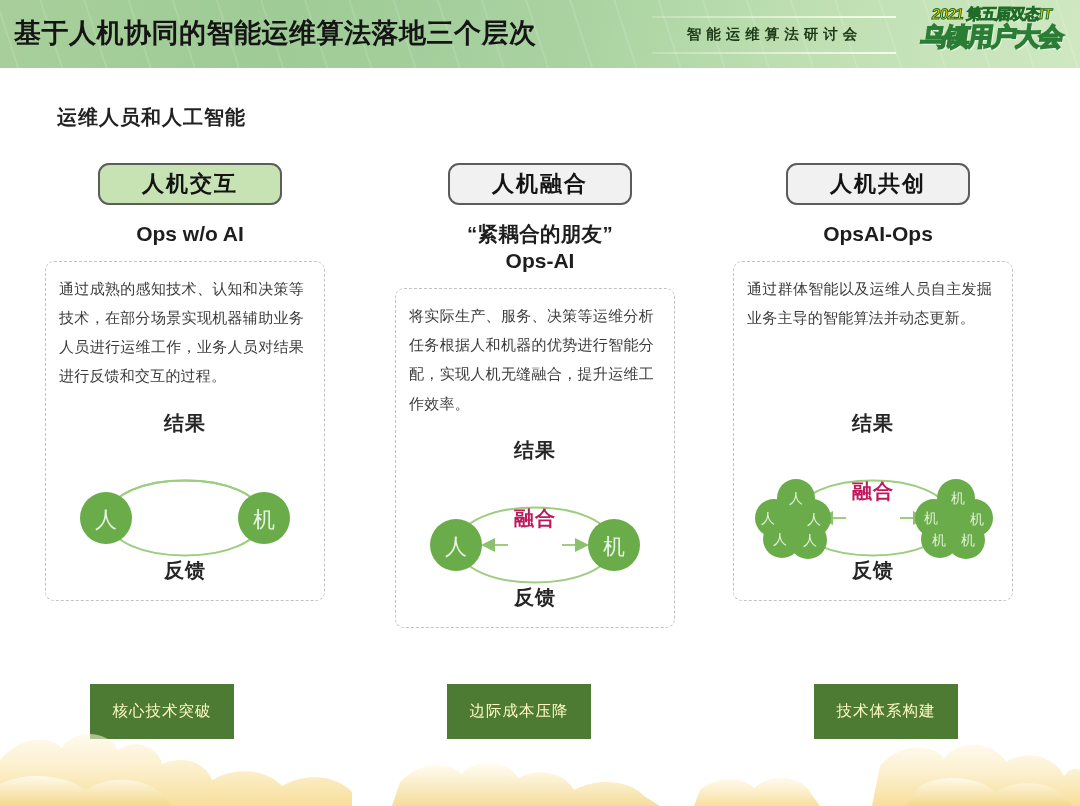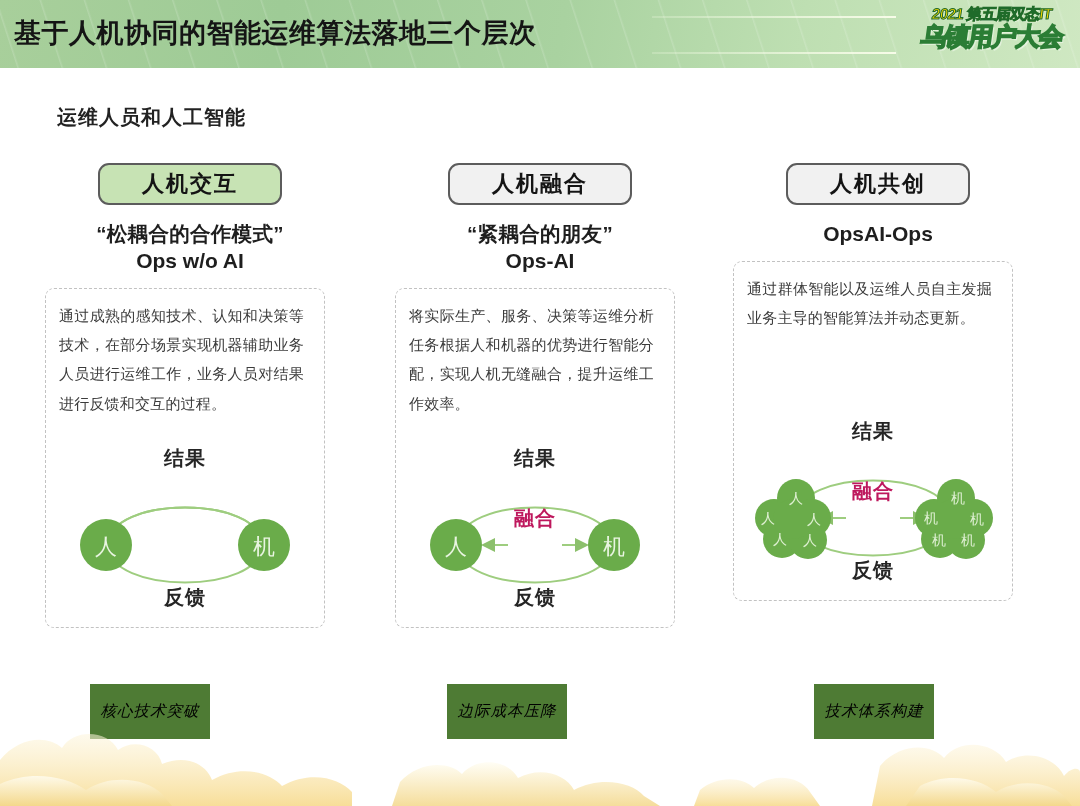--- a/index.html
+++ b/index.html
@@ -175,46 +175,45 @@
   .diagram svg { display: block; }
   .diagram .cap {
     position: absolute;
     width: 100%;
     text-align: center;
     font-size: 20px;
     font-weight: bold;
     color: #252525;
     letter-spacing: 1px;
   }
-  .cap-top { top: 12px; }
+  .cap-top { top: 4px; }
   .cap-bottom { bottom: 2px; }
   .fusion-label {
     position: absolute;
     top: 72px;
     left: 0; width: 100%;
     text-align: center;
     font-size: 20px;
     font-weight: bold;
     color: #be185d;
     letter-spacing: 1px;
   }
 
   
   .footer-btn {
     position: absolute;
-    width: 120px;
+    width: 144px;
     height: 55px;
     background: #4e7b34;
-    color: #000000;
+    color: #fef9c3;
     font-size: 15.5px;
     display: flex;
     align-items: center;
     justify-content: center;
     letter-spacing: 1px;
-    font-style: italic;
   }
   #btn-0 { left: 90px;  top: 684px; }
   #btn-1 { left: 447px; top: 684px; }
   #btn-2 { left: 814px; top: 684px; }
 
   
   #clouds {
     position: absolute;
     left: 0; bottom: 0;
     width: 1080px; height: 86px;
@@ -224,37 +223,37 @@
 </style>
 </head>
 <body>
 
 <div id="header">
   <div id="header-stripes"></div>
   <div id="header-title">基于人机协同的智能运维算法落地三个层次</div>
 
   <div id="header-subtitle-wrap">
     <div id="subtitle-rule-top"></div>
+    <div id="header-subtitle">智能运维算法研讨会</div>
     <div id="subtitle-rule-bottom"></div>
   </div>
 
   <div id="event-logo">
     <div class="logo-line1">2021 第五届双态IT</div>
     <div class="logo-line2">乌镇用户大会</div>
   </div>
 </div>
 
 <div id="section-label">运维人员和人工智能</div>
 
 <div id="columns">
 
   <div class="column" id="col-0">
     <div class="pill green">人机交互</div>
     <div class="headline">
-      <span>“松耦合的合作模式”</span>
       <span class="en">Ops w/o AI</span>
     </div>
     <div class="body-card">
       <div class="body-text">通过成熟的感知技术、认知和决策等技术，在部分场景实现机器辅助业务人员进行运维工作，业务人员对结果进行反馈和交互的过程。</div>
       <div class="diagram">
         <div class="cap cap-top">结果</div>
         <svg width="278" height="180" viewBox="0 0 278 180">
           <defs>
             <marker id="ah1" markerWidth="7" markerHeight="7" refX="3.5" refY="3.5" orient="auto">
               <path d="M0,0 L7,3.5 L0,7 Z" fill="#8cc06c"></path>

